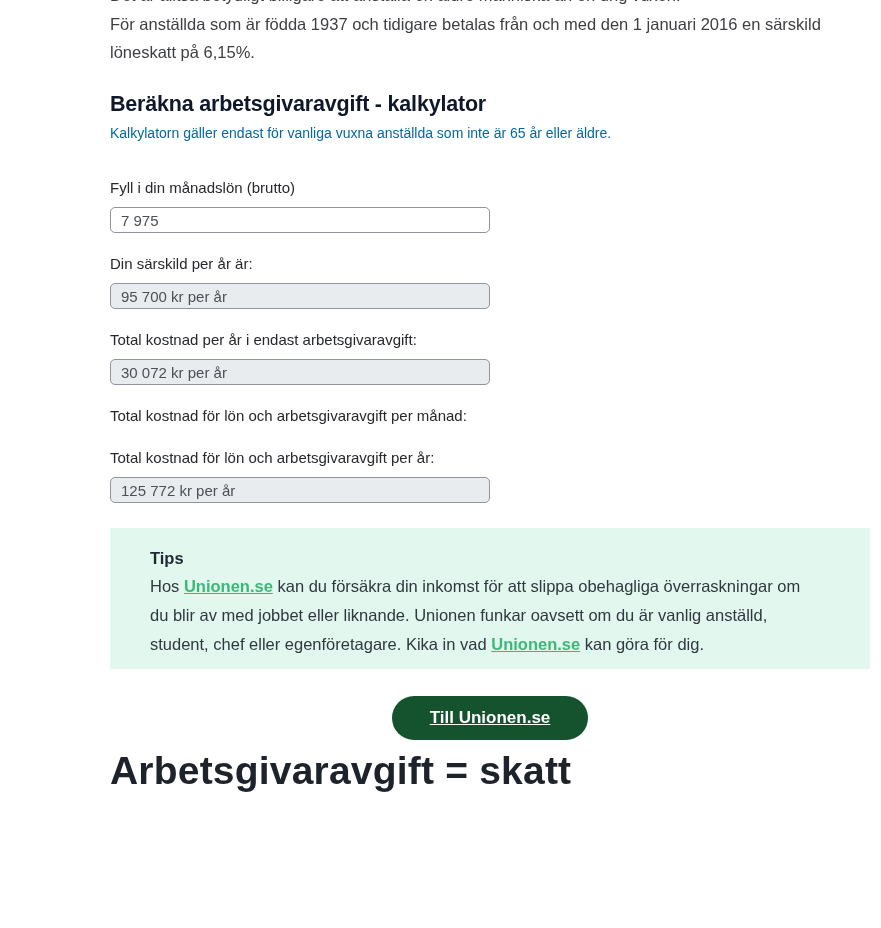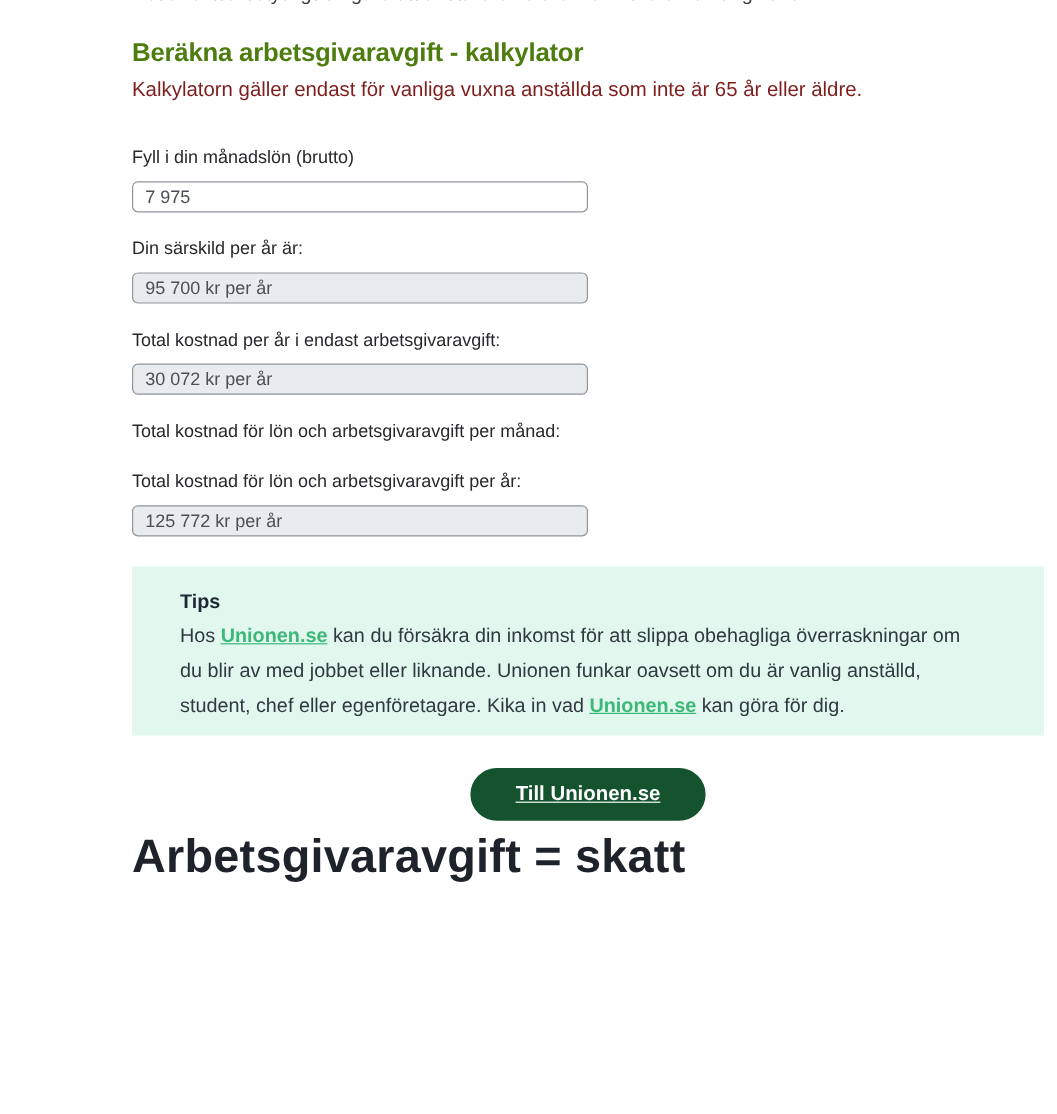--- a/index.html
+++ b/index.html
@@ -26,25 +26,25 @@
   .intro {
     margin: 4px 0 0;
     font-size: 16.5px; line-height: 28px;
     white-space: pre-line;
     color: #3d3f42;
   }
 
   .calc-title {
     margin: 26px 0 0;
     font-size: 21.5px; font-weight: 700;
-    color: #4d7c0f; letter-spacing: -0.2px;
+    color: #0f172a; letter-spacing: -0.2px;
   }
   .calc-subtitle {
     margin: 8px 0 0;
-    font-size: 17px; color: #7f1d1d;
+    font-size: 14px; color: #0369a1;
   }
 
   .calc-form { margin-top: 36px; }
   .field-row { margin-bottom: 20px; }
   .field-label {
     display: block;
     font-size: 15px; line-height: 22px;
     color: #26282b; margin-bottom: 8px;
   }
   .field-input {
@@ -102,20 +102,22 @@
 </style>
 </head>
 <body>
 
 <div class="container">
 
   <div class="clip-line">
     <span>Det är alltså betydligt billigare att anställa en äldre människa än en ung vuxen.</span>
   </div>
 
+  <p class="intro">För anställda som är födda 1937 och tidigare betalas från och med den 1 januari 2016 en särskild
+löneskatt på 6,15%.</p>
 
   <h3 class="calc-title">Beräkna arbetsgivaravgift - kalkylator</h3>
   <p class="calc-subtitle">Kalkylatorn gäller endast för vanliga vuxna anställda som inte är 65 år eller äldre.</p>
 
   <div class="calc-form">
 
     <div class="field-row">
       <label class="field-label">Fyll i din månadslön (brutto)</label>
       <input class="field-input" type="text" value="7 975" style="">
     </div>

